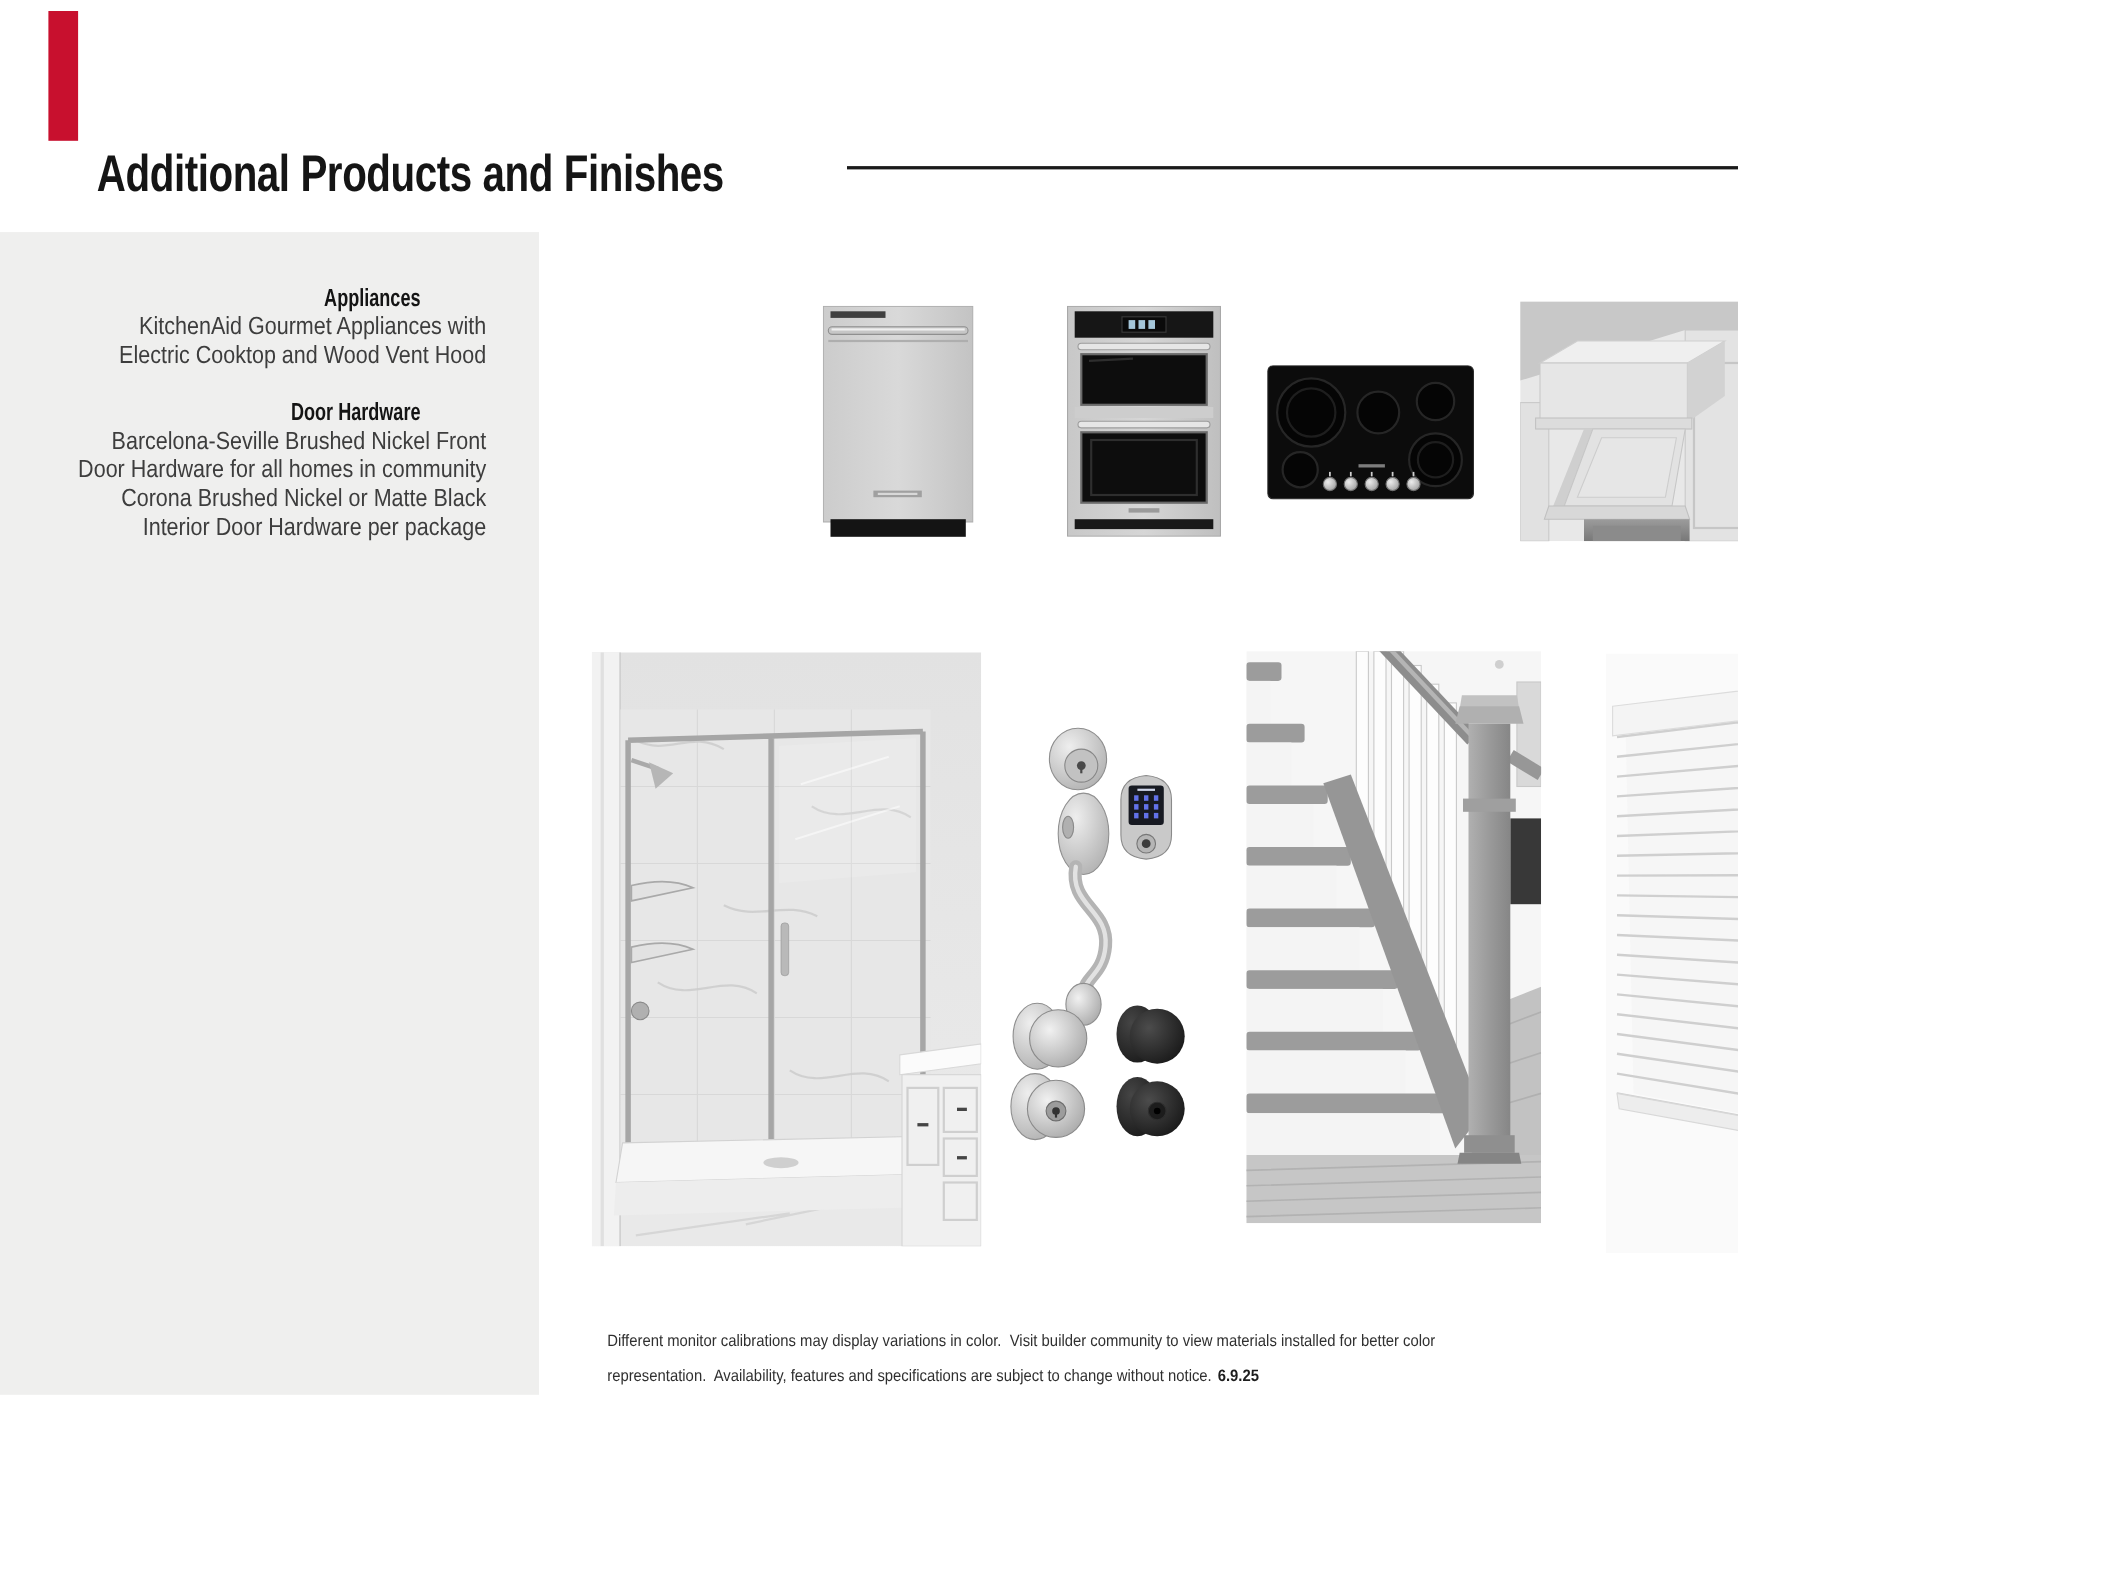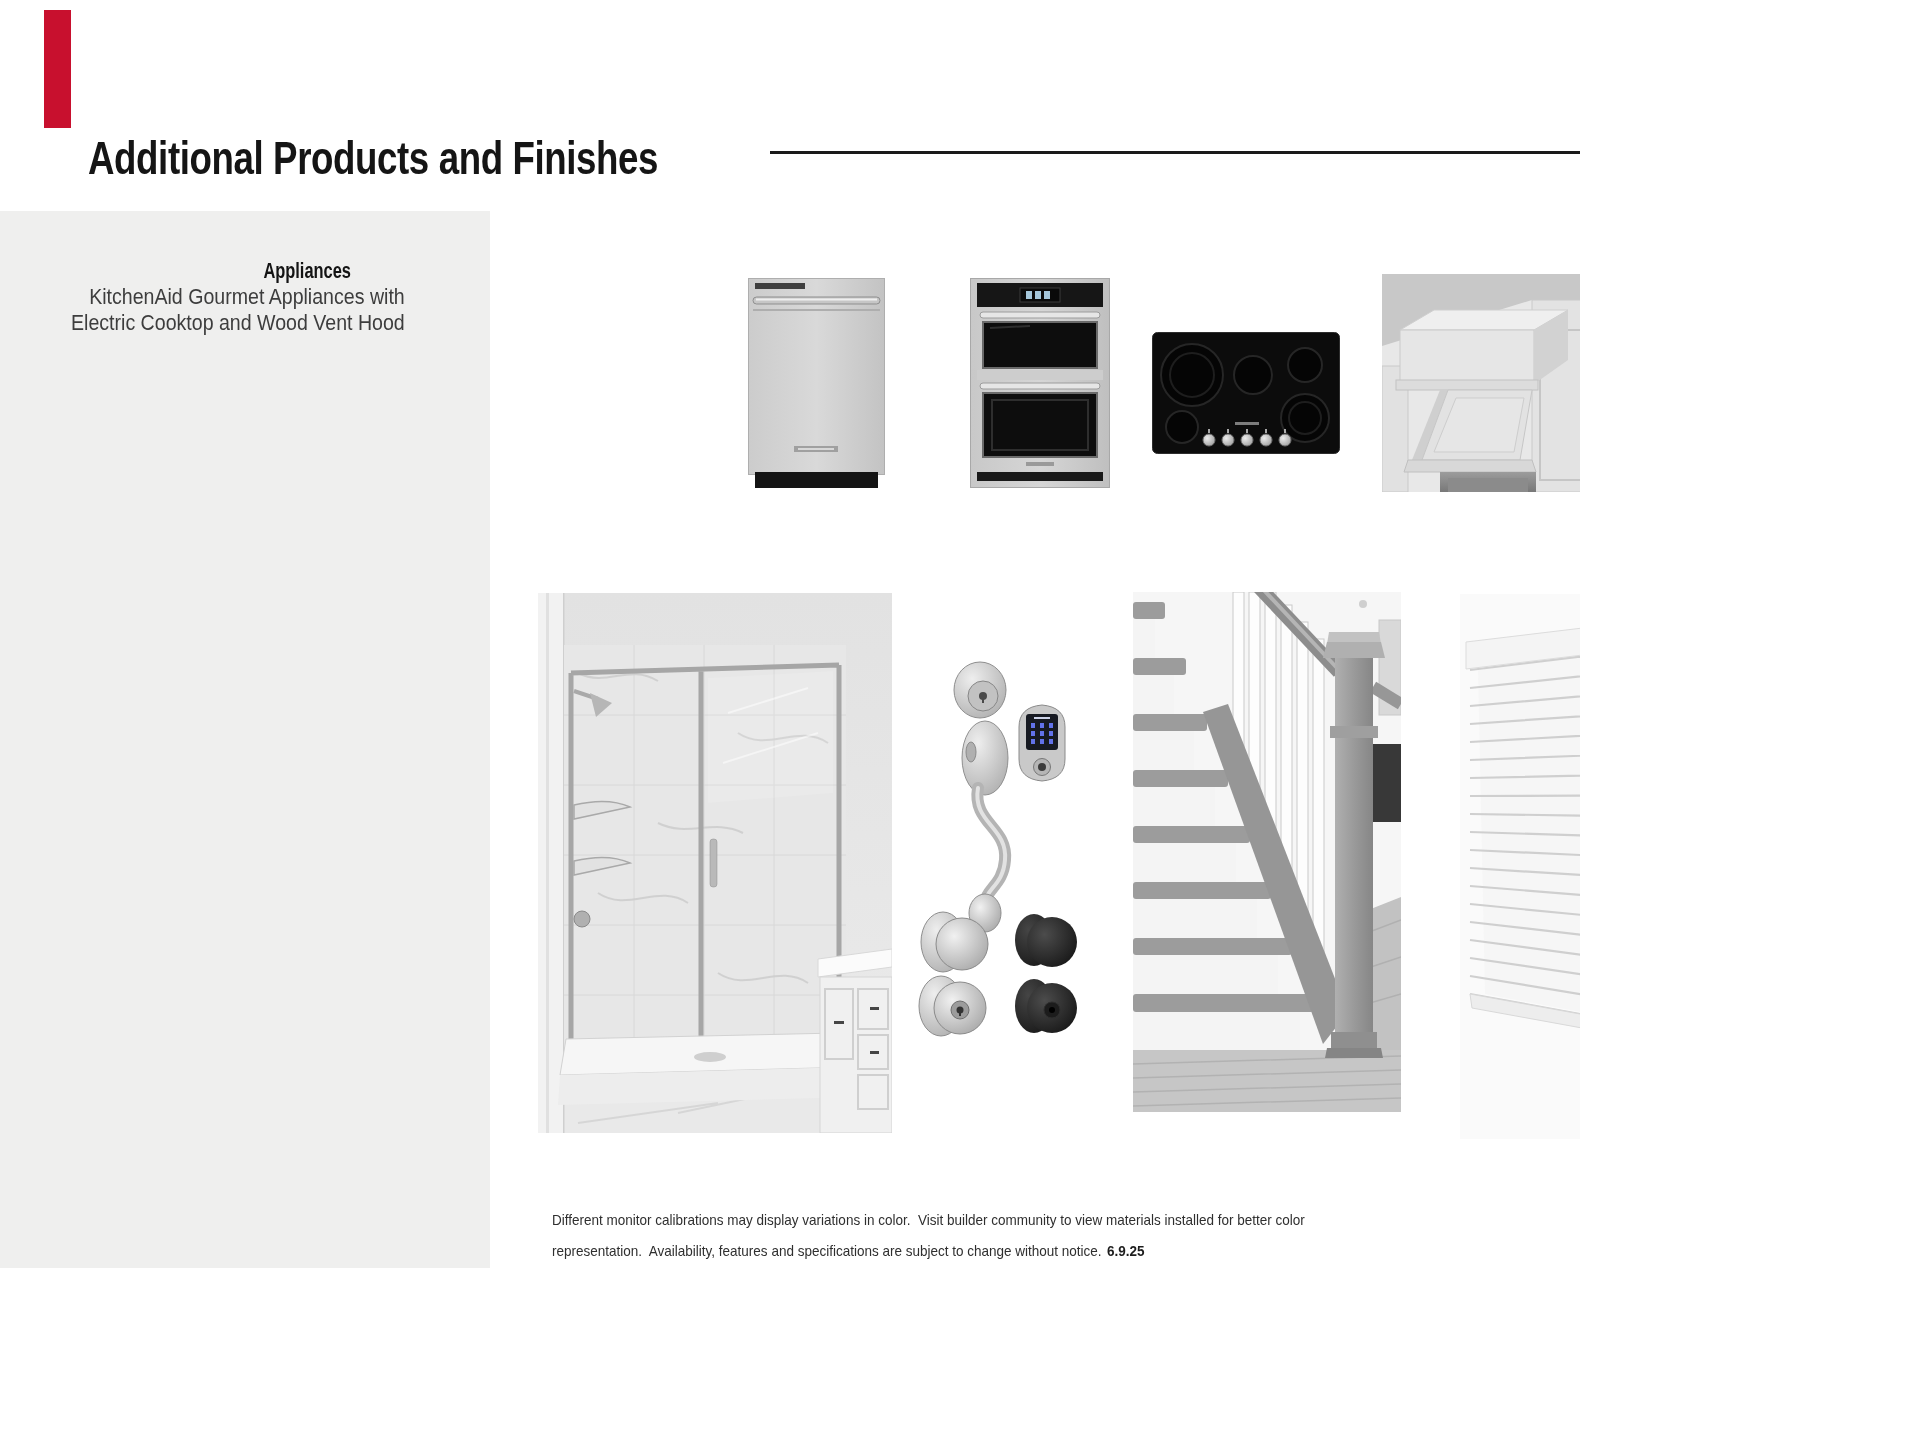--- a/index.html
+++ b/index.html
@@ -32,20 +32,27 @@
   <div class="page-title">Additional Products and Finishes</div>
   <div class="title-rule"></div>
 
   <div class="sidebar"></div>
 
   <div class="sidebar-text">
     <div class="sb-section">
       <div class="sb-h">Appliances</div>
       <div class="sb-l">KitchenAid Gourmet Appliances with</div>
       <div class="sb-l">Electric Cooktop and Wood Vent Hood</div>
+    </div>
+    <div class="sb-section">
+      <div class="sb-h">Door Hardware</div>
+      <div class="sb-l">Barcelona-Seville Brushed Nickel Front</div>
+      <div class="sb-l">Door Hardware for all homes in community</div>
+      <div class="sb-l">Corona Brushed Nickel or Matte Black</div>
+      <div class="sb-l">Interior Door Hardware per package</div>
     </div>
   </div>
 
   <div class="fig" style="left:748px;top:278px;width:137px;height:214px;">
     <svg viewBox="0 0 137 214">
       <defs>
         <linearGradient id="dwS" x1="0" y1="0" x2="1" y2="0">
           <stop offset="0" stop-color="#cccccc"></stop>
             <stop offset="0.5" stop-color="#d9d9d9"></stop>
             <stop offset="1" stop-color="#c3c3c3"></stop>

